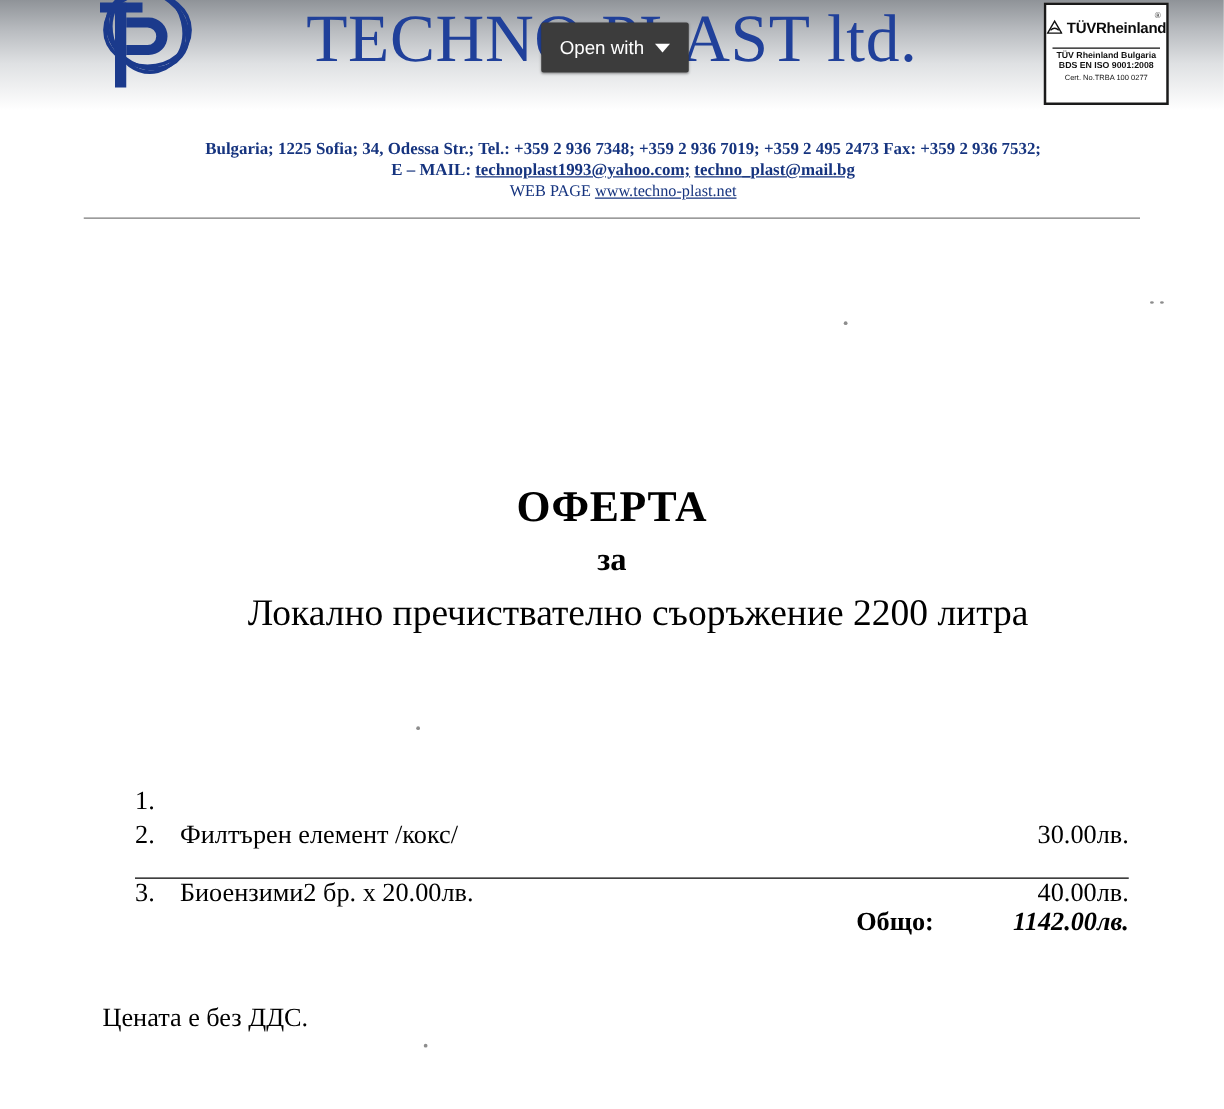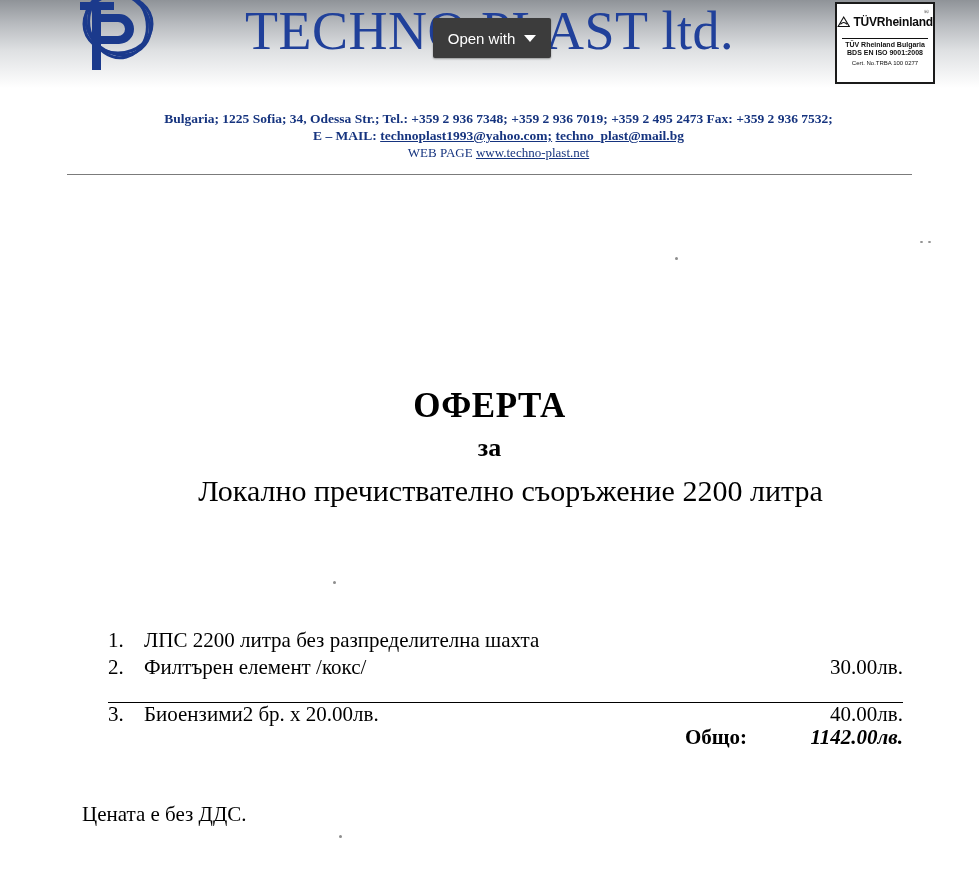--- a/index.html
+++ b/index.html
@@ -335,21 +335,20 @@
   <div class="title-block">
     <div class="doc-title">ОФЕРТА</div>
     <div class="doc-subtitle">за</div>
     <div class="doc-product">Локално пречиствателно съоръжение 2200 литра</div>
   </div>
 
   <div class="items">
 
     <div class="item-row">
       <span class="item-num">1.</span>
-      <span class="item-desc">ЛПС 2200 литра без разпределителна шахта</span>
       <span class="item-qty"></span>
     </div>
 
     <div class="item-row">
       <span class="item-num">2.</span>
       <span class="item-desc"> Филтърен елемент /кокс/</span>
       <span class="item-qty"></span>
       <span class="item-price">30.00лв.</span>
     </div>
 

